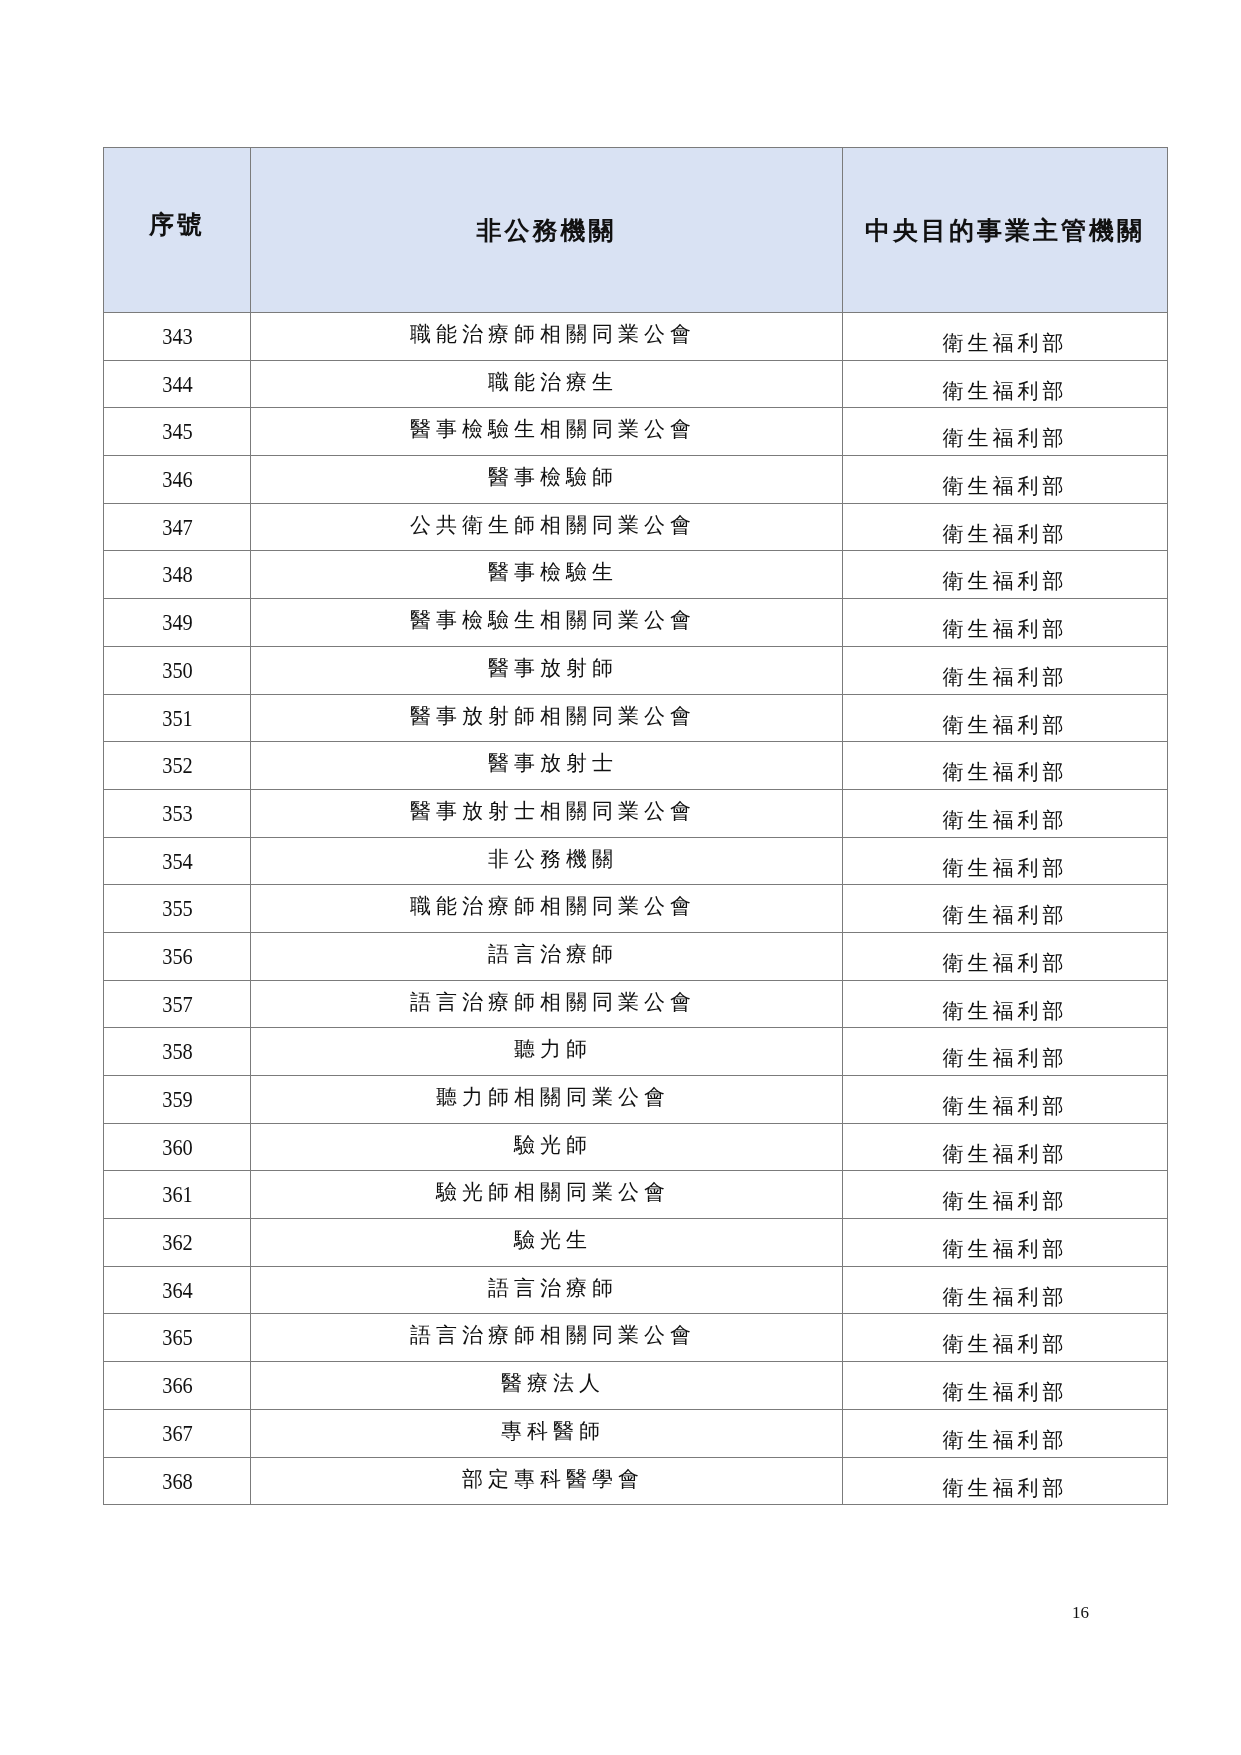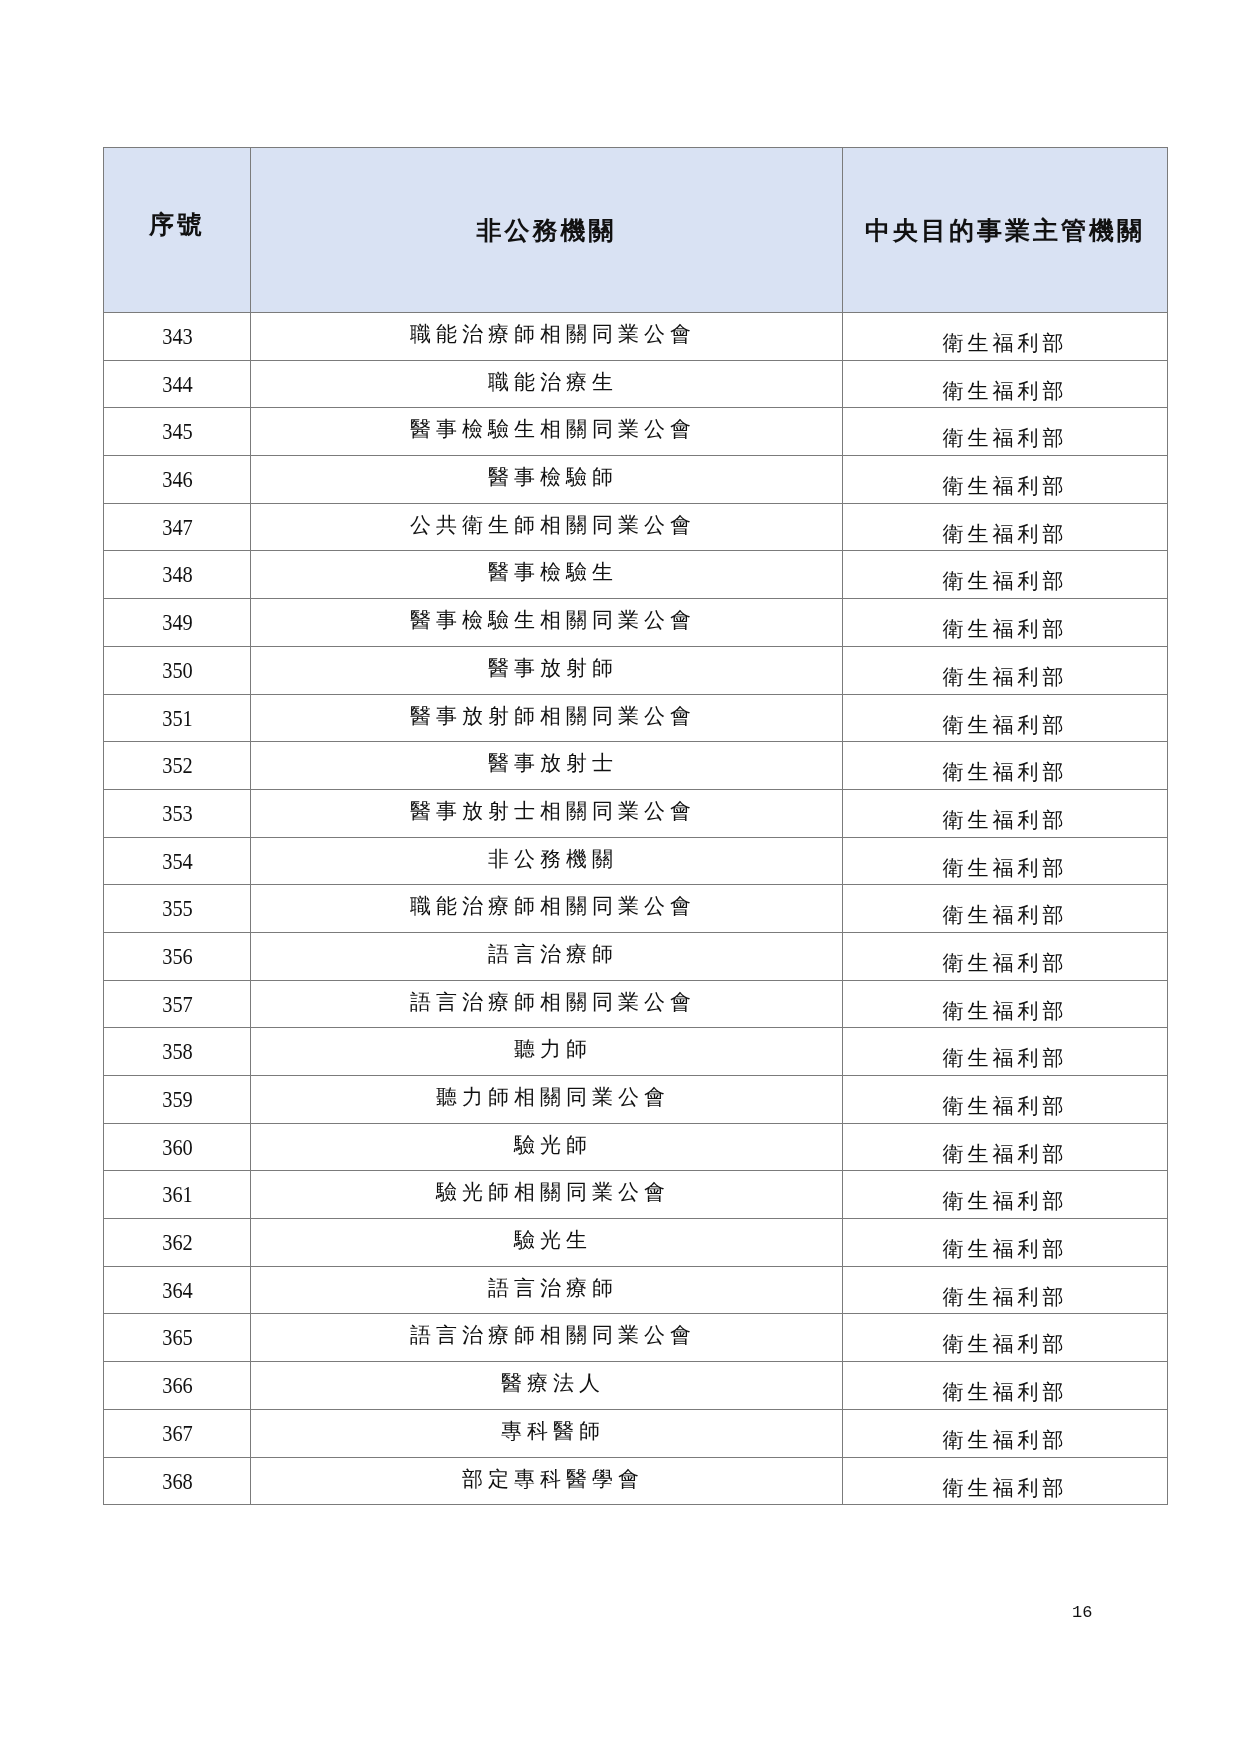--- a/index.html
+++ b/index.html
@@ -77,21 +77,21 @@
     table.orgs tbody td.auth {
       text-align: center;
       padding-top: 16px;
       letter-spacing: 4px;
       box-sizing: border-box;
     }
     .page-number {
       position: absolute;
       left: 1072px;
       top: 1603px;
-      font-family: Liberation Mono, monospace;
+      font-family: Liberation Serif, serif;
       font-size: 17px;
       color: #111;
     }
   </style>
 </head>
 <body>
 
 <div class="page">
   <table class="orgs">
     <colgroup>

